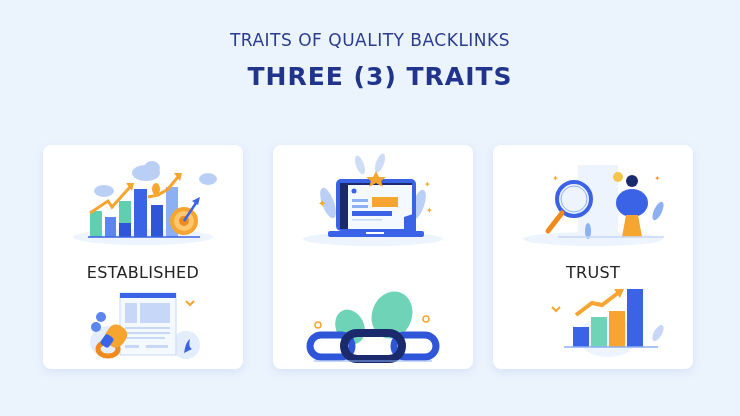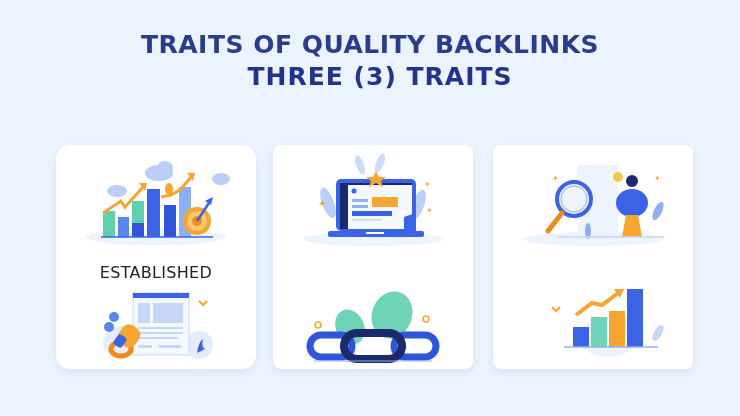--- a/index.html
+++ b/index.html
@@ -1,33 +1,33 @@
 <!DOCTYPE html>
 <html><head>
 <meta charset="utf-8">
 <style>
   * { margin:0; padding:0; box-sizing:border-box; }
   html, body { width:740px; height:416px; overflow:hidden; }
   body { background:#ebf3fd; font-family:"Liberation Sans", sans-serif; position:relative; }
-  .title1 { position:absolute; top:30px; left:0; width:740px; text-align:center; font-size:25px; color:#2a3c8c; font-weight:700; letter-spacing:0.5px; font-family:"DejaVu Sans", sans-serif; }
+  .title1 { position:absolute; top:30px; left:0; width:740px; text-align:center; font-size:17px; color:#2a3c8c; font-weight:400; letter-spacing:0.5px; font-family:"DejaVu Sans", sans-serif; }
   .title2 { position:absolute; top:62px; left:0; width:740px; text-align:center; font-size:25px; color:#1f348a; font-weight:bold; letter-spacing:1px; font-family:"DejaVu Sans", sans-serif;padding-left:20px; }
   .card { position:absolute; top:145px; width:200px; height:224px; background:#ffffff; border-radius:8px; box-shadow:0 3px 8px rgba(120,160,220,0.18); }
   .card .label { position:absolute; top:118px; left:0; width:100%; text-align:center; font-size:16px; color:#222; font-family:"DejaVu Sans", sans-serif; letter-spacing:0.3px; }
   .ill { position:absolute; left:0; width:100%; }
   .ill.top { top:6px; height:96px; }
   .ill.bot { top:142px; height:78px; }
   svg { display:block; margin:0 auto; }
 </style>
 </head>
 <body>
 
 <div class="title1">TRAITS OF QUALITY BACKLINKS</div>
 <div class="title2">THREE (3) TRAITS</div>
 
-<div class="card" style="left:56px;border-radius:14px;">
+<div class="card" style="left:43px;">
   <div class="ill top">
     <svg width="150" height="96" viewBox="0 0 150 96">
       <ellipse cx="75" cy="86" rx="70" ry="8" fill="#eef4fd"></ellipse>
 
       <ellipse cx="78" cy="22" rx="14" ry="8" fill="#b9cff5"></ellipse>
       <ellipse cx="84" cy="17" rx="8" ry="7" fill="#b9cff5"></ellipse>
       <ellipse cx="36" cy="40" rx="10" ry="6" fill="#b9cff5"></ellipse>
       <ellipse cx="140" cy="28" rx="9" ry="6" fill="#b9cff5"></ellipse>
 
       <rect x="22" y="60" width="12" height="26" fill="#5fcfb0"></rect>
@@ -129,20 +129,21 @@
       <circle cx="114" cy="30" r="6" fill="#1a2a6c"></circle>
       <ellipse cx="114" cy="52" rx="16" ry="14" fill="#3b63e6"></ellipse>
       <path d="M108 64 h12 l4 22 h-20 z" fill="#f7a531"></path>
       <text x="34" y="30" fill="#f7a531" font-size="8">✦</text>
       <text x="136" y="30" fill="#f7a531" font-size="8">✦</text>
       <ellipse cx="140" cy="60" rx="4" ry="10" fill="#8db0f2" transform="rotate(25 140 60)"></ellipse>
       <ellipse cx="70" cy="80" rx="3" ry="8" fill="#8db0f2"></ellipse>
       <line x1="40" y1="86" x2="146" y2="86" stroke="#c7d7f8" stroke-width="1.5"></line>
     </svg>
   </div>
+  <div class="label">TRUST</div>
   <div class="ill bot">
     <svg width="150" height="78" viewBox="0 0 150 78">
       <ellipse cx="90" cy="50" rx="30" ry="20" fill="#eef4fd"></ellipse>
       <rect x="55" y="40" width="16" height="20" fill="#3b63e6"></rect>
       <rect x="73" y="30" width="16" height="30" fill="#6fd3b8"></rect>
       <rect x="91" y="24" width="16" height="36" fill="#f7a531"></rect>
       <rect x="109" y="2" width="16" height="58" fill="#3b63e6"></rect>
       <polyline points="58,28 74,16 84,18 100,6" fill="none" stroke="#f7a531" stroke-width="4"></polyline>
       <polygon points="96,2 106,2 102,11" fill="#f7a531"></polygon>
       <path d="M34 20 l4 4 l4 -4" stroke="#f7a531" stroke-width="2" fill="none"></path>

